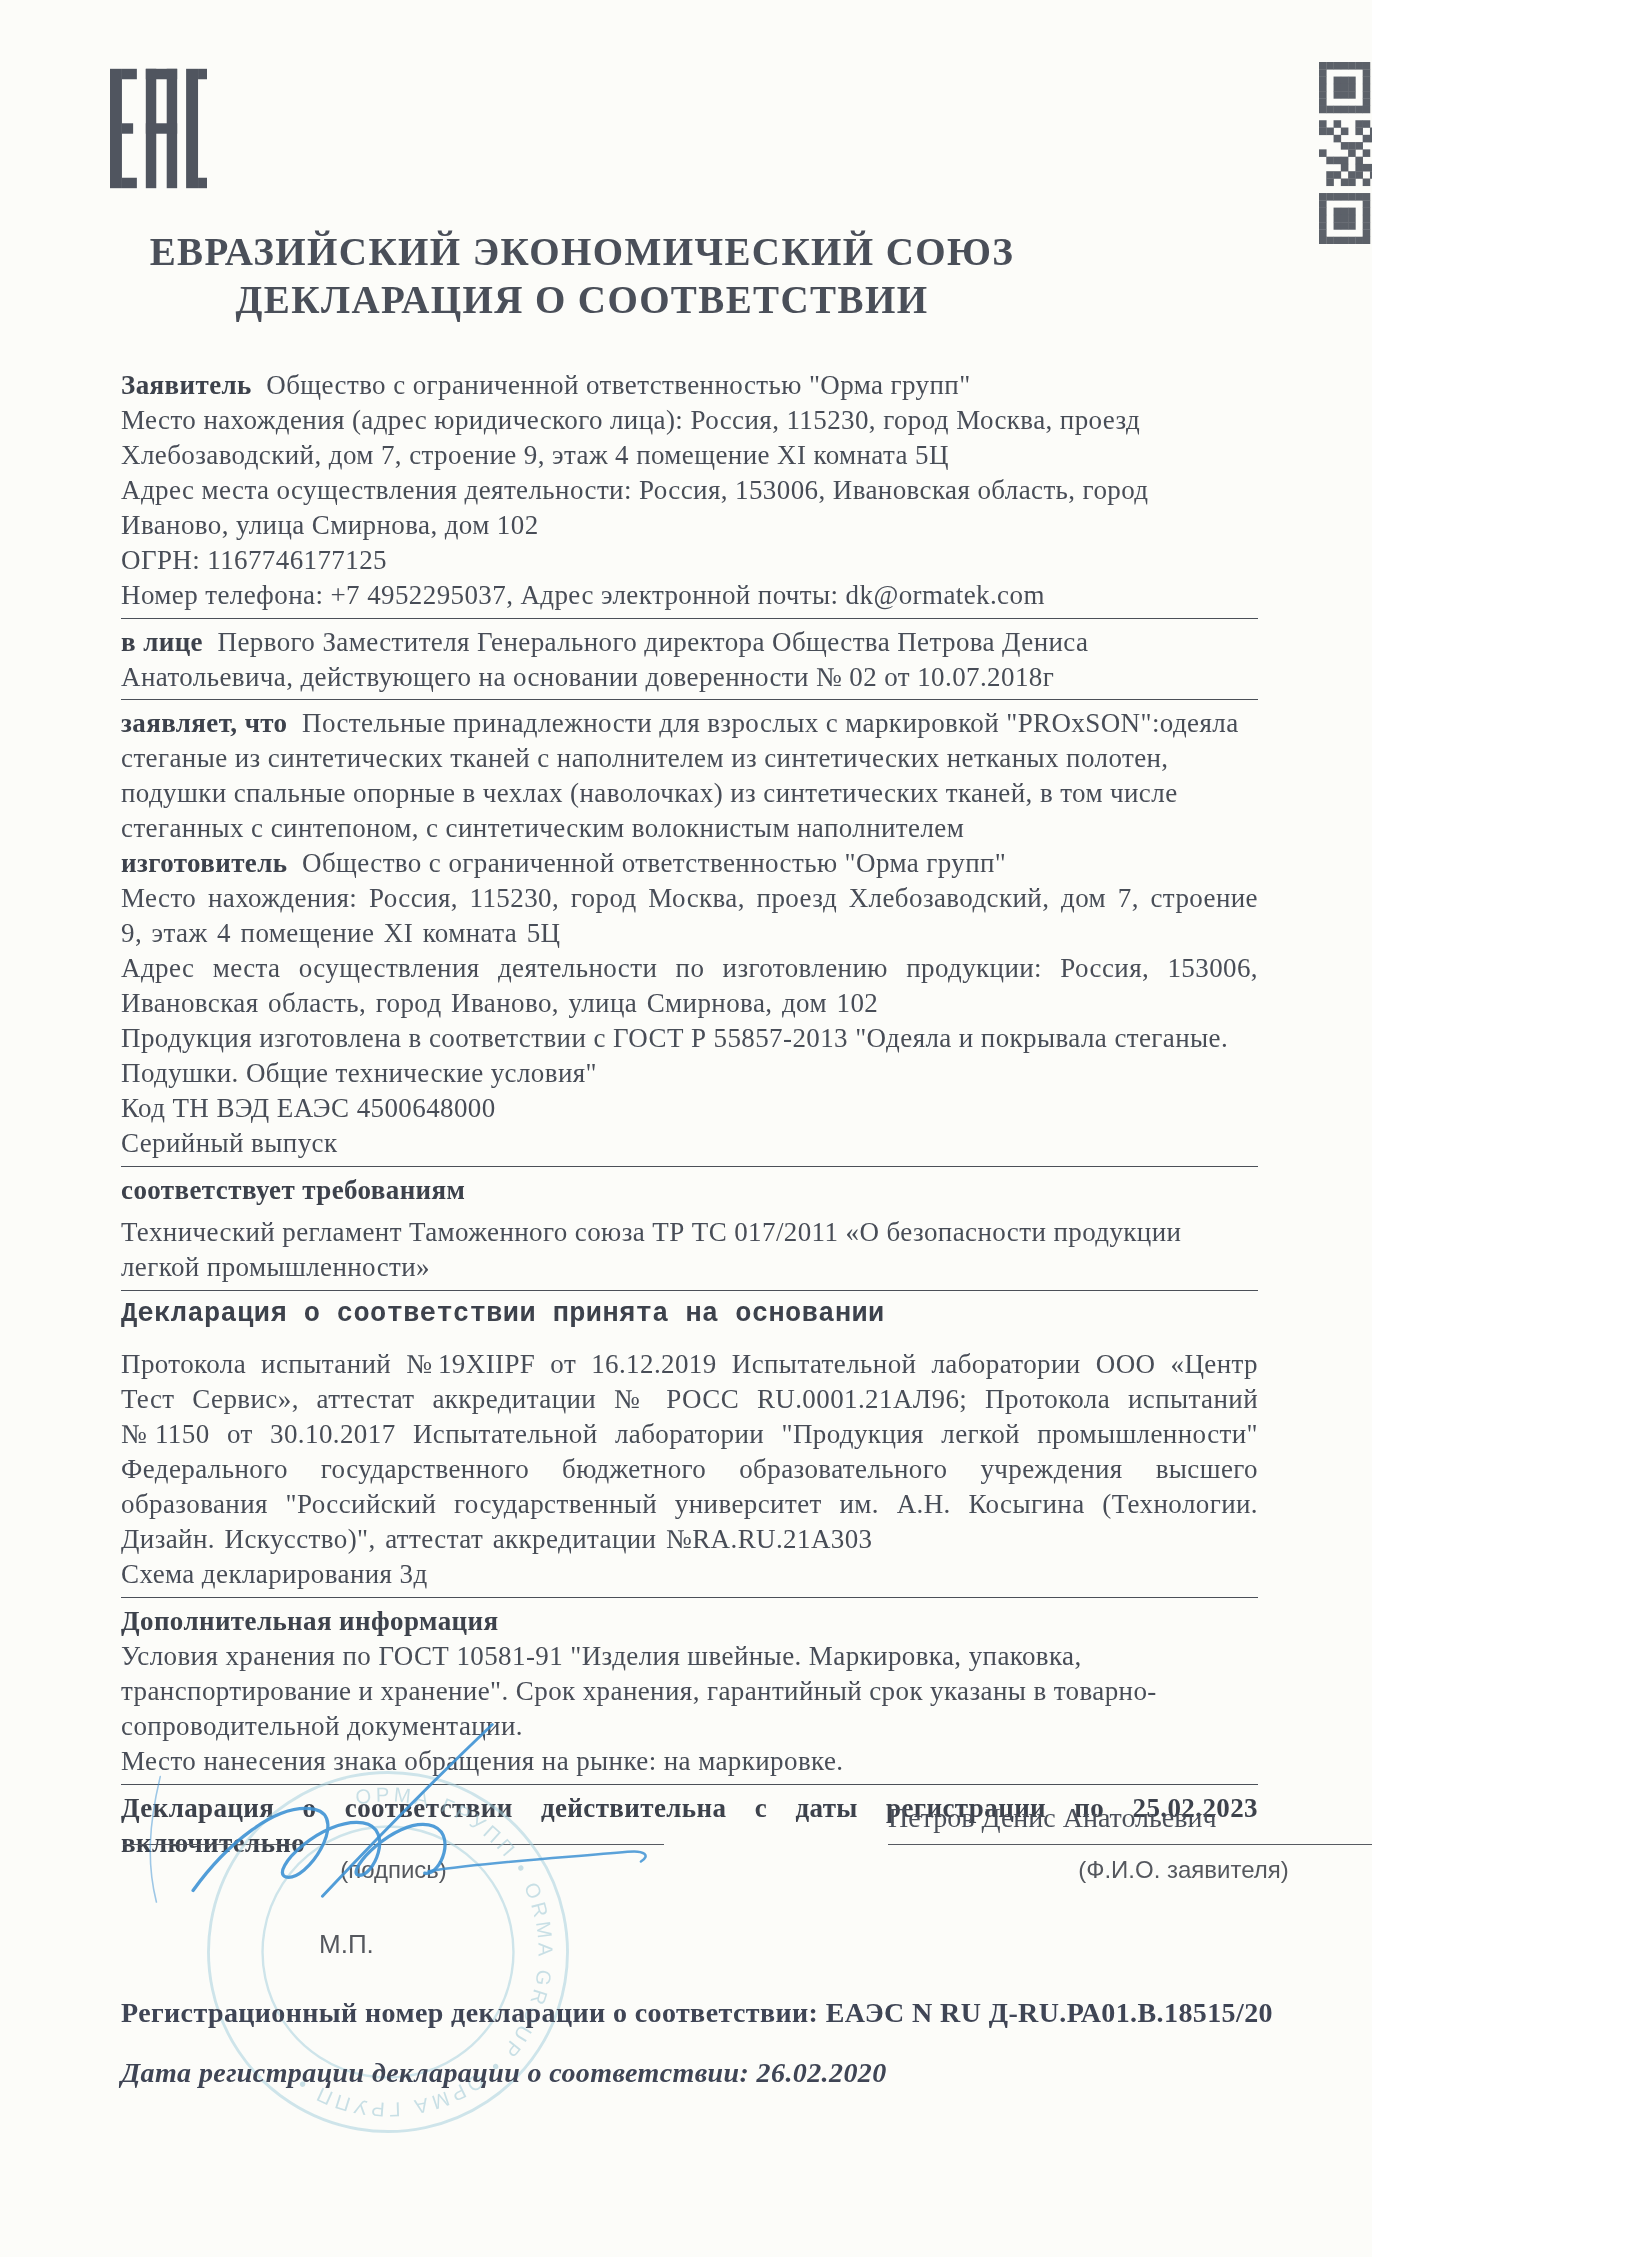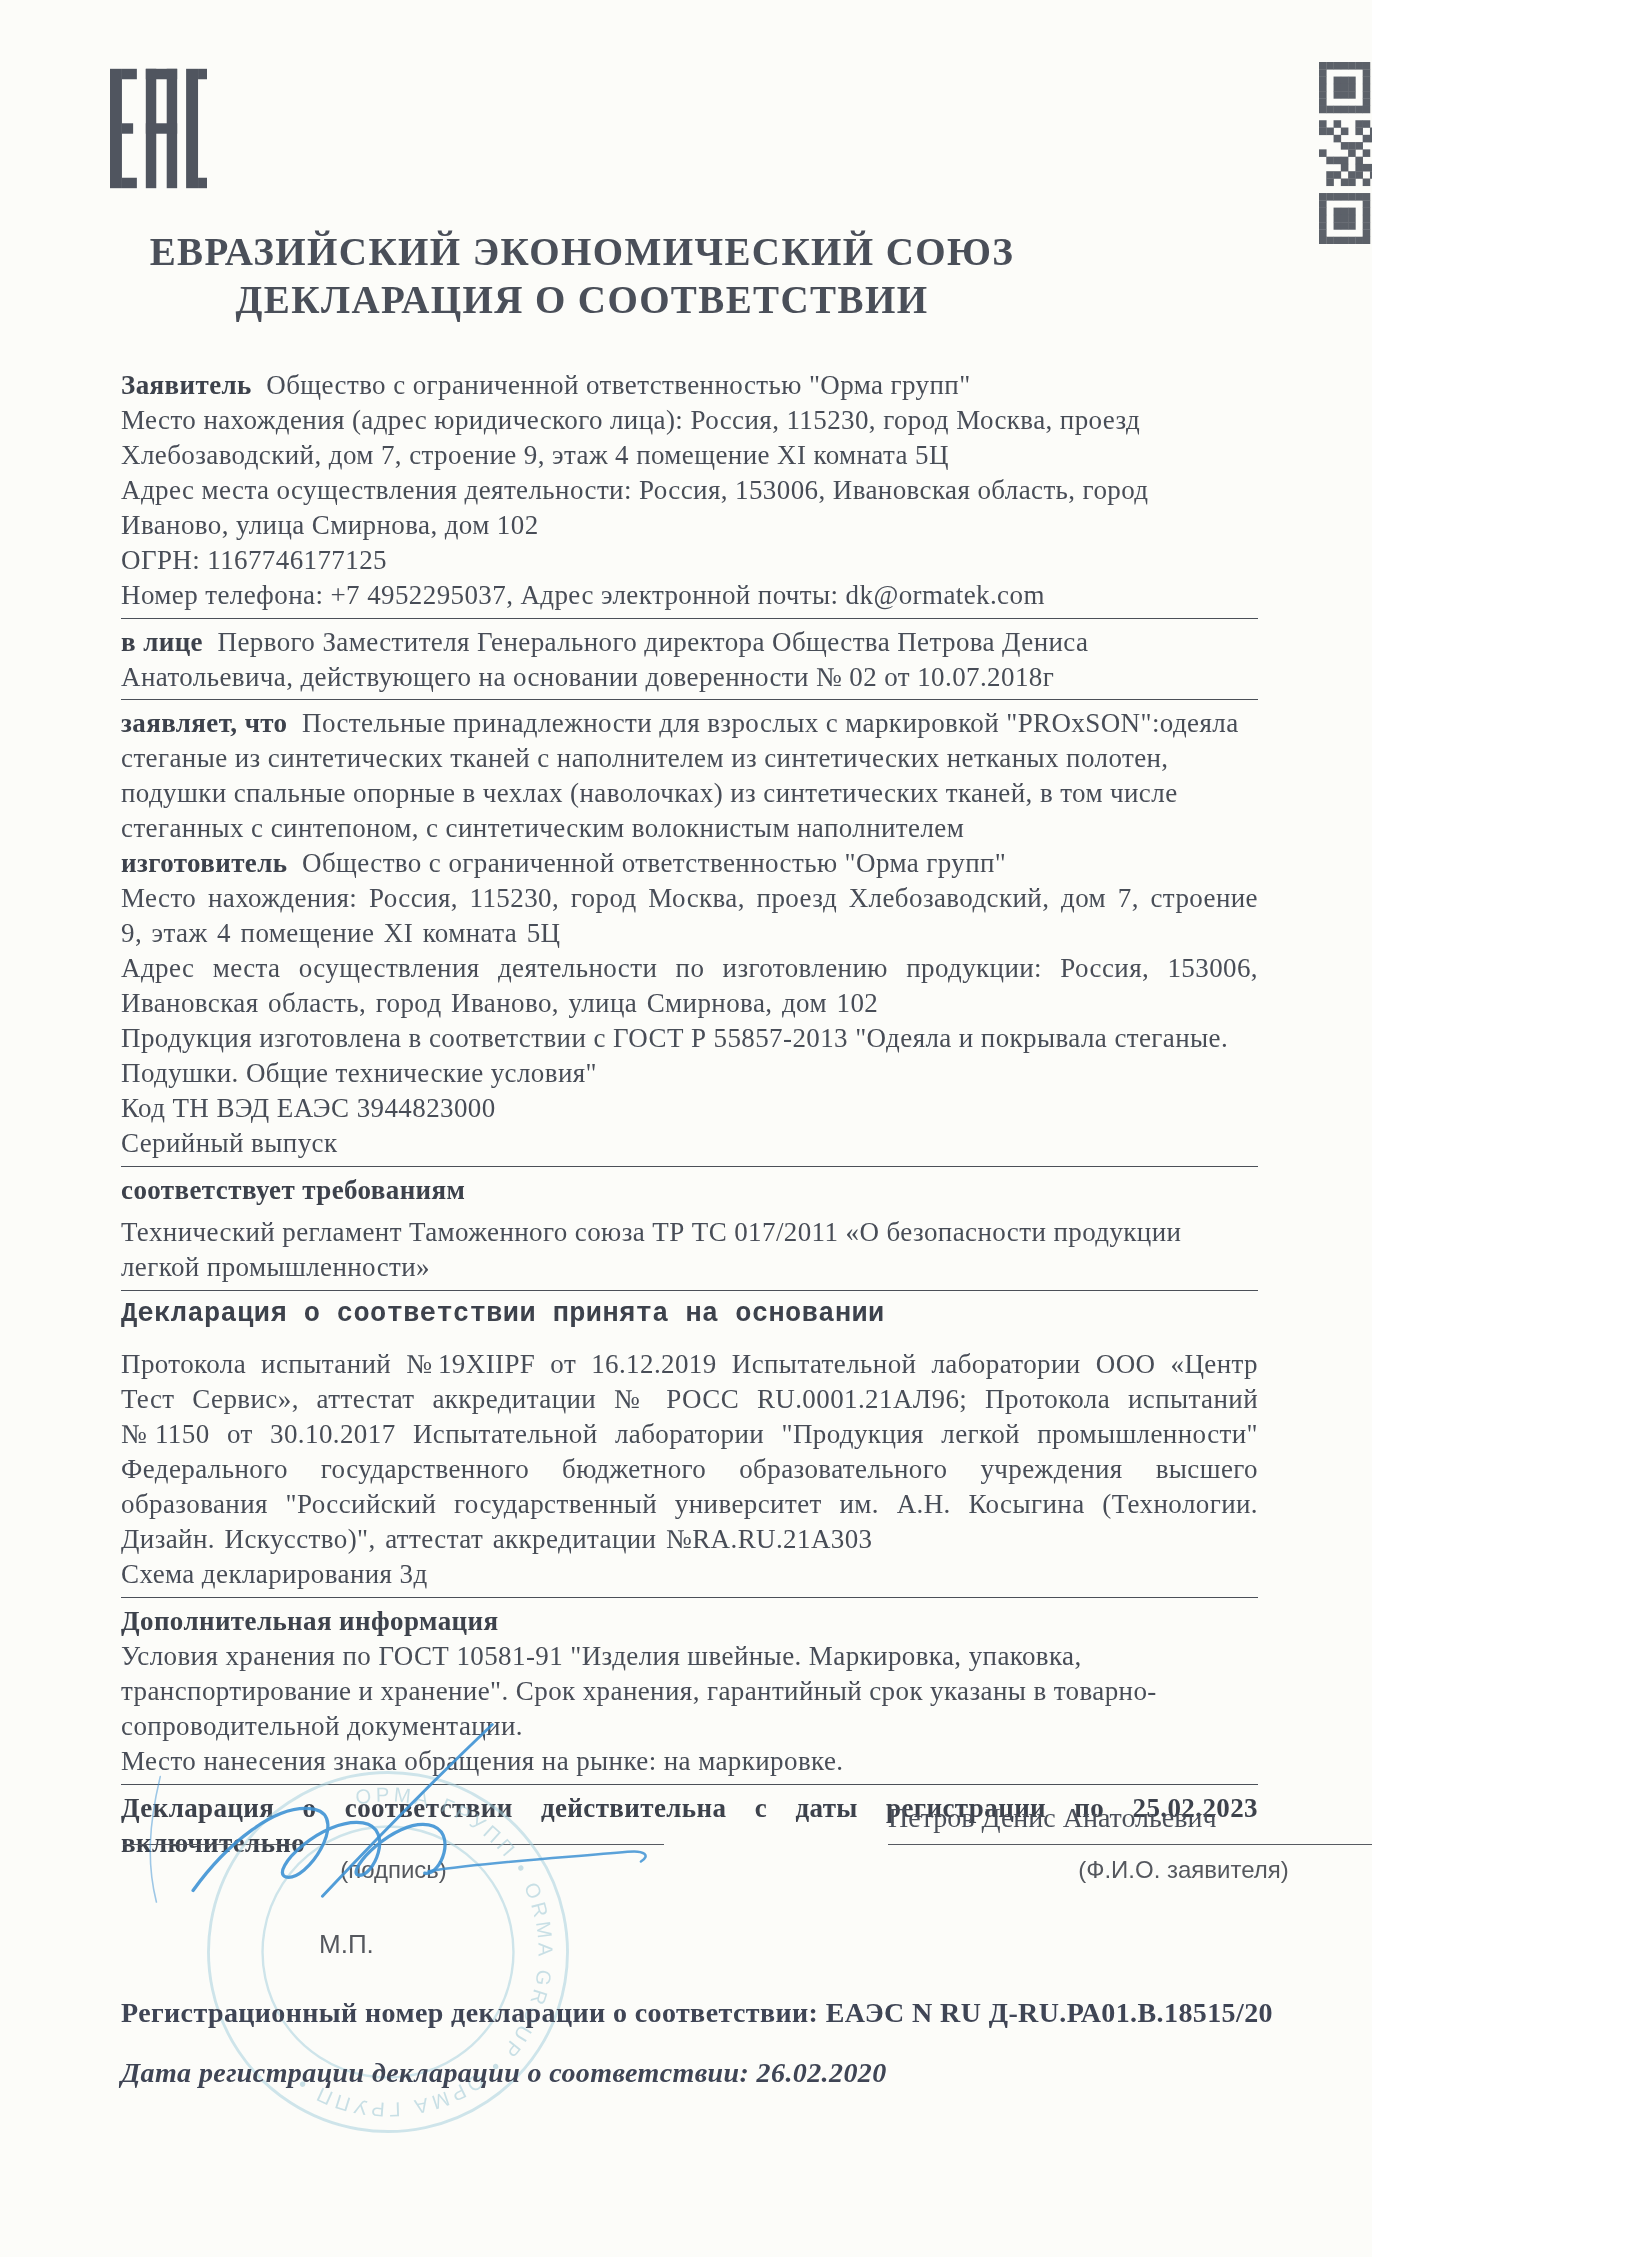--- a/index.html
+++ b/index.html
@@ -391,21 +391,21 @@
 
     <p><span class="lead">в лице</span><span>Первого Заместителя Генерального директора Общества Петрова Дениса Анатольевича, действующего на основании доверенности № 02 от 10.07.2018г</span></p>
 
     <div class="rule"></div>
 
     <p><span class="lead">заявляет, что</span><span>Постельные принадлежности для взрослых с маркировкой "PROxSON":одеяла стеганые из синтетических тканей с наполнителем из синтетических нетканых полотен, подушки спальные опорные в чехлах (наволочках) из синтетических тканей, в том числе стеганных с синтепоном, с синтетическим волокнистым наполнителем</span></p>
     <p><span class="lead">изготовитель</span><span>Общество с ограниченной ответственностью "Орма групп"</span></p>
     <p class="jf">Место нахождения: Россия, 115230, город Москва, проезд Хлебозаводский, дом 7, строение 9, этаж 4 помещение XI комната 5Ц</p>
     <p class="jf">Адрес места осуществления деятельности по изготовлению продукции: Россия, 153006, Ивановская область, город Иваново, улица Смирнова, дом 102</p>
     <p>Продукция изготовлена в соответствии с ГОСТ Р 55857-2013 "Одеяла и покрывала стеганые. Подушки. Общие технические условия"</p>
-    <p>Код ТН ВЭД ЕАЭС 3944823000</p>
+    <p>Код ТН ВЭД ЕАЭС 4500648000</p>
     <p>Серийный выпуск</p>
 
     <div class="rule"></div>
 
     <p class="hd hd-sm-gap">соответствует требованиям</p>
     <p>Технический регламент Таможенного союза ТР ТС 017/2011 «О безопасности продукции легкой промышленности»</p>
 
     <div class="rule"></div>
 
     <p class="hd hd-gap">Декларация о соответствии принята на основании</p>

